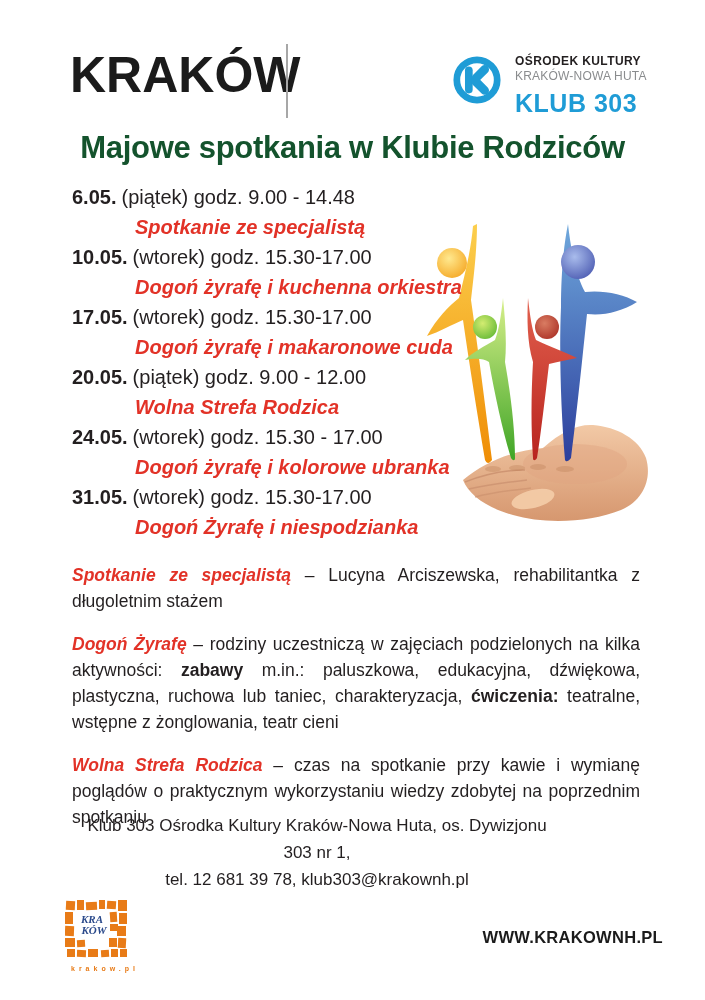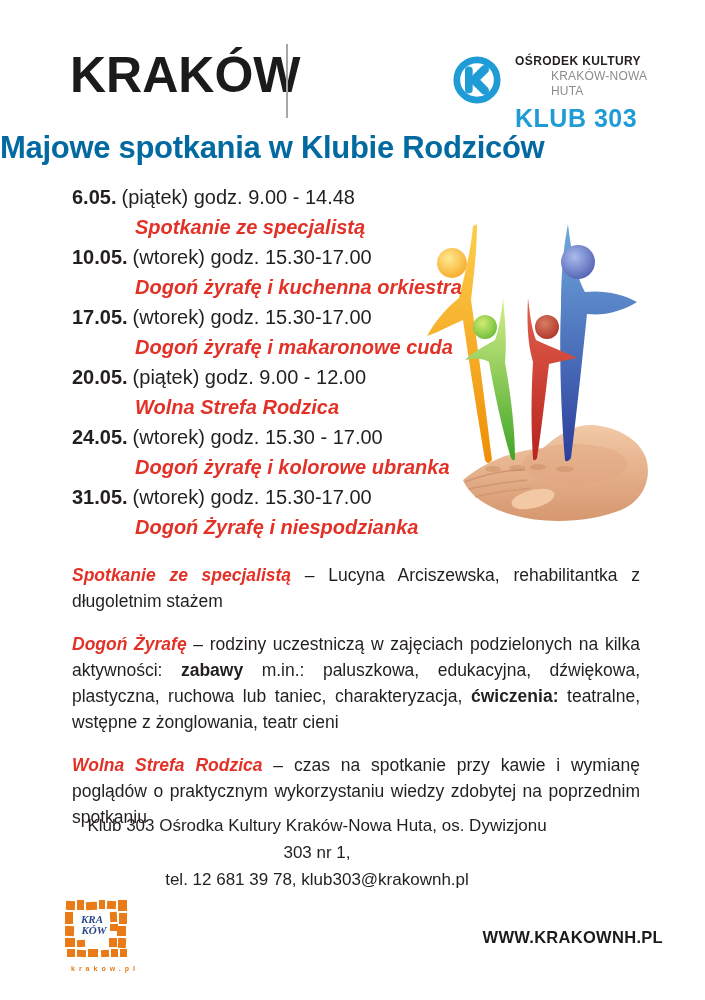--- a/index.html
+++ b/index.html
@@ -15,26 +15,26 @@
     position:absolute; left:70px; top:46px;
     font-size:50px; font-weight:bold; letter-spacing:0px; color:#1b1b1b;
   }
   .header-divider {
     position:absolute; left:286px; top:44px; width:2px; height:74px; background:#a7a7a7;
   }
   .org-logo { position:absolute; left:452px; top:53px; width:215px; height:56px; display:flex; }
   .org-logo svg { flex:0 0 auto; }
   .org-text { margin-left:13px; padding-top:1px; }
   .org-line1 { font-size:12px; font-weight:bold; color:#231f20; letter-spacing:0.4px; line-height:15px; }
-  .org-line2 { font-size:12px; color:#8a8c8e; letter-spacing:0.2px; line-height:15px;margin-left:36px; }
+  .org-line2 { font-size:12px; color:#8a8c8e; letter-spacing:0.2px; line-height:15px; }
   .org-line3 { font-size:25px; font-weight:bold; color:#1f9cd6; letter-spacing:0.5px; line-height:26px; margin-top:6px; }
   
   .poster-title {
-    position:absolute; left:0; top:130px; width:705px; text-align:left;
-    font-size:31px; font-weight:bold; color:#0369a1; letter-spacing:-0.3px;
+    position:absolute; left:0; top:130px; width:705px; text-align:center;
+    font-size:31px; font-weight:bold; color:#14532d; letter-spacing:-0.3px;
   }
   
   .schedule { position:absolute; left:72px; top:182px; width:430px; z-index:2; }
   .sched-date-line { font-size:20px; line-height:30px; color:#231f20; white-space:nowrap; }
   .sched-date-line .date { font-weight:bold; margin-right:5px; }
   .sched-title {
     font-size:20px; line-height:30px; font-weight:bold; font-style:italic;
     color:#e23227; padding-left:63px; white-space:nowrap;
   }
   

